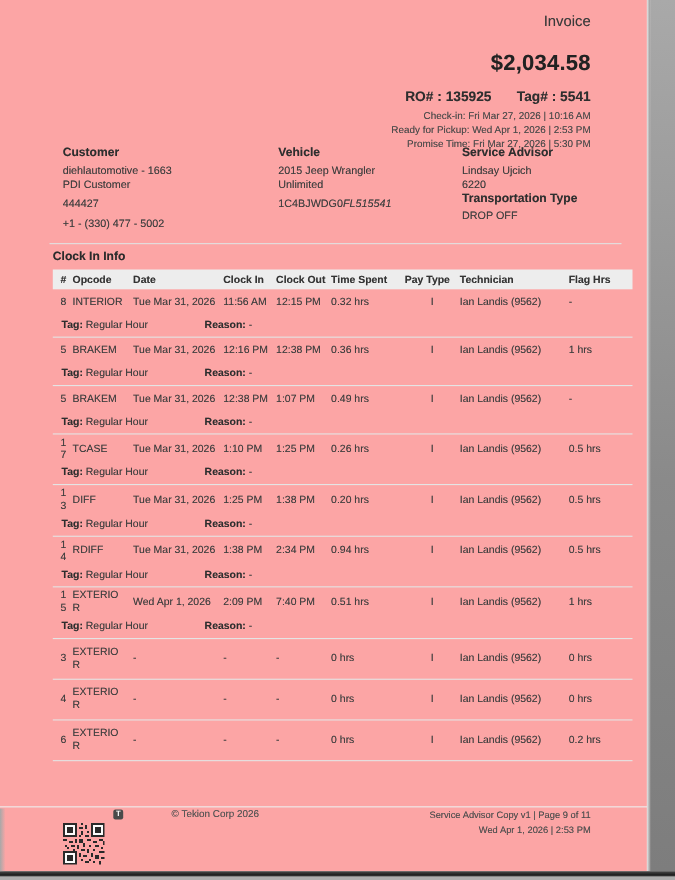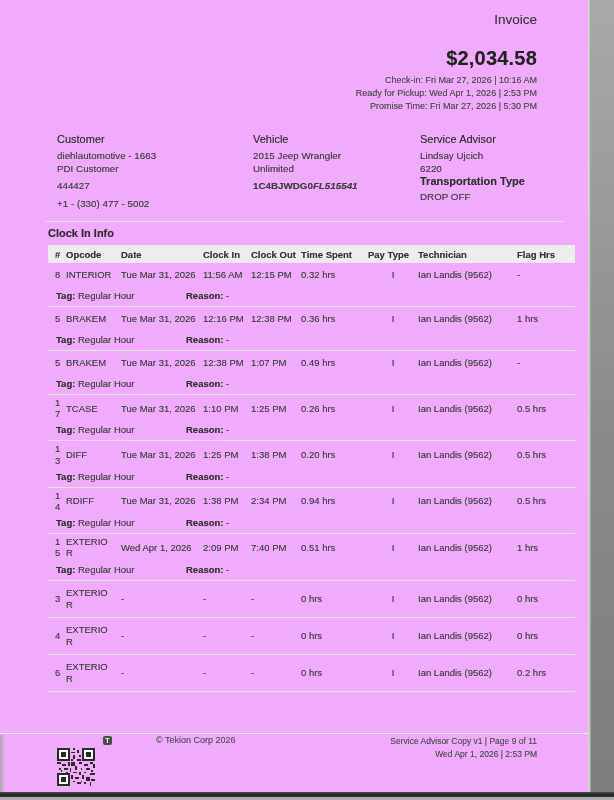--- a/index.html
+++ b/index.html
@@ -1,44 +1,44 @@
 <!DOCTYPE html>
 <html><head>
 <meta charset="utf-8">
 <style>
   * { margin:0; padding:0; box-sizing:border-box; }
   html,body { width:614px; height:800px; overflow:hidden; background:#fff;
     font-family:"Liberation Sans", sans-serif; color:#3d3d3d; }
-  .paper { position:absolute; left:0; top:0; width:591px; height:792px; background:#f0abfc; }
+  .paper { position:absolute; left:0; top:0; width:591px; height:792px; background:#fca5a5; }
   .scan-strip-right { position:absolute; left:591px; top:0; width:23px; height:792px;
     background:linear-gradient(180deg,#a9a9a9,#8a8a8a 55%,#7d7d7d); }
   .scan-edge-right { position:absolute; left:588px; top:0; width:3px; height:792px;
     background:linear-gradient(90deg,#e8e8e8,#9a9a9a); }
   .scan-band-bottom { position:absolute; left:0; top:792px; width:614px; height:5px;
     background:linear-gradient(180deg,#4a4a4a,#222 60%,#3a3a3a); }
   .scan-below-bottom { position:absolute; left:0; top:797px; width:614px; height:3px; background:#adadad; }
   .scan-sliver-left { position:absolute; left:0; top:735px; width:5px; height:57px;
     background:linear-gradient(90deg,#a8a8a8,rgba(200,200,200,0)); }
 
   .hdr { position:absolute; top:12px; right:54px; text-align:right; }
   .hdr .doc-type { font-size:13.5px; color:#3a3a3a; }
   .hdr .amount { font-size:20px; font-weight:bold; color:#222; margin-top:20px; letter-spacing:.2px; }
   .hdr .ro-line { font-size:12.5px; font-weight:bold; color:#2e2e2e; margin-top:11px; }
   .hdr .ro-line .gap { display:inline-block; width:16px; }
   .hdr .meta { font-size:9px; color:#4a4a4a; margin-top:4px; line-height:1.45; }
 
   .info { position:absolute; left:57px; top:133px; width:506px; display:flex; }
-  .info h3 { font-size:11px; font-weight:normal; color:#2e2e2e; margin-bottom:5px; }
+  .info h3 { font-size:11px; font-weight:bold; color:#2e2e2e; margin-bottom:5px; }
   .info .col1 { width:196px; }
   .info .col2 { width:167px; }
   .info .col3 { width:143px; }
   .info .val { font-size:9.8px; line-height:1.3; color:#3d3d3d; }
   .info .mt { margin-top:5px; }
   .vmodel { width:105px; }
-  .vin { font-weight:bold; margin-top:5px; }
+  .vin { font-weight:normal; margin-top:5px; }
   .vin i { font-style:italic; }
   .t-label { font-size:11px; font-weight:bold; color:#2e2e2e; margin-bottom:4px; }
 
   .sect-divider { position:absolute; left:45px; top:221px; width:520px; height:1px; background:#e2e2e2; }
 
   .clock { position:absolute; left:48px; top:227px; width:527px; }
   .clock-title { font-size:11px; font-weight:bold; color:#2b2b2b; margin-bottom:6px; }
   .grid9 { display:grid; grid-template-columns:18px 55px 82px 48px 50px 67px 50px 95px 1fr; width:527px; }
   .chead { background:#ededed; min-height:18px; align-items:center; }
   .hc { font-size:9.5px; font-weight:bold; color:#333; display:flex; align-items:center; }
@@ -65,20 +65,27 @@
   .soft { text-shadow:0 0 .4px rgba(70,70,70,.5); }
 </style>
 </head>
 <body>
 
 <div class="paper soft">
 
   <div class="hdr">
     <div class="doc-type">Invoice</div>
     <div class="amount">$2,034.58</div>
+    <div class="ro-line">
+      <span>RO# :</span>
+      <span>135925</span>
+      <span class="gap"></span>
+      <span>Tag# :</span>
+      <span>5541</span>
+    </div>
     <div class="meta">
       <div>Check-in: Fri Mar 27, 2026 | 10:16 AM</div>
       <div>Ready for Pickup: Wed Apr 1, 2026 | 2:53 PM</div>
       <div>Promise Time: Fri Mar 27, 2026 | 5:30 PM</div>
     </div>
   </div>
 
   <div class="info">
     <div class="col1">
       <h3>Customer</h3>

